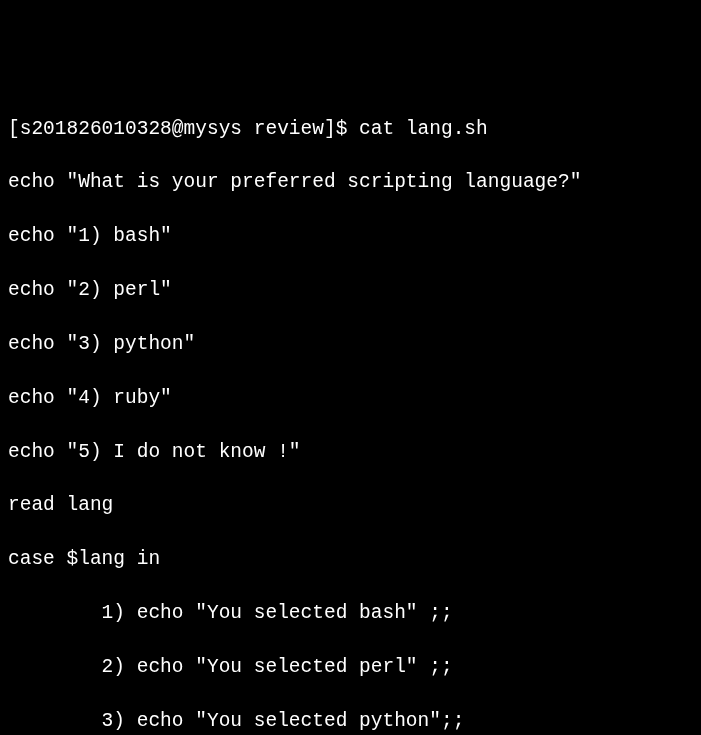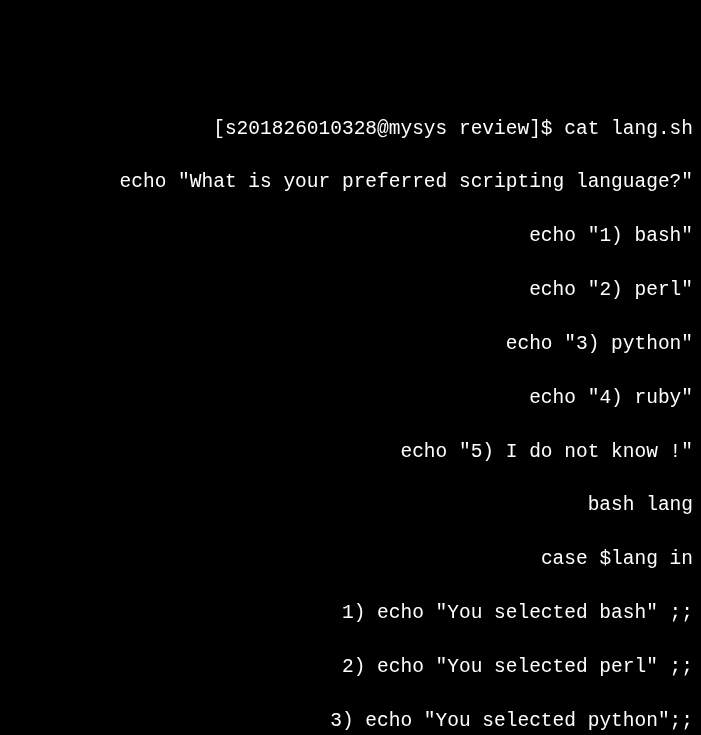--- a/index.html
+++ b/index.html
@@ -11,36 +11,35 @@
       font-size: 19.5px;
       line-height: 1.38;
       width: 701px;
       height: 735px;
       box-sizing: border-box;
       overflow: hidden;
       white-space: pre;
     }
     .line {
       display: block;
-      text-align: right;
     }
   </style>
 </head>
 <body>
 
 
 
 <span class="line">[s201826010328@mysys review]$ cat lang.sh</span>
 <span class="line">echo "What is your preferred scripting language?"</span>
 <span class="line">echo "1) bash"</span>
 <span class="line">echo "2) perl"</span>
 <span class="line">echo "3) python"</span>
 <span class="line">echo "4) ruby"</span>
 <span class="line">echo "5) I do not know !"</span>
-<span class="line">bash lang</span>
+<span class="line">read lang</span>
 <span class="line">case $lang in</span>
 <span class="line">        1) echo "You selected bash" ;;</span>
 <span class="line">        2) echo "You selected perl" ;;</span>
 <span class="line">        3) echo "You selected python";;</span>
 
 
 
 
 
 

